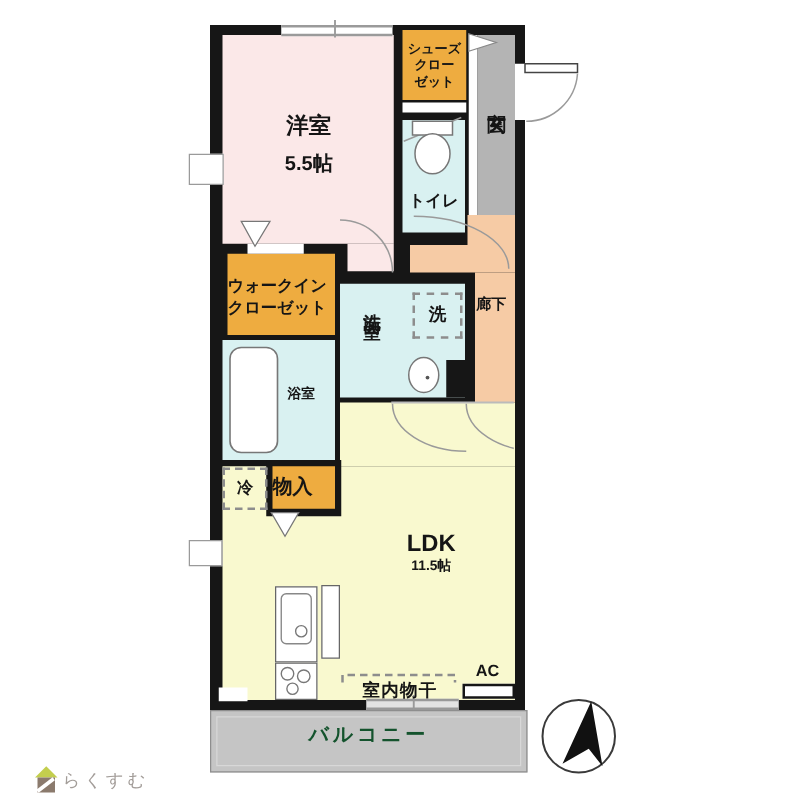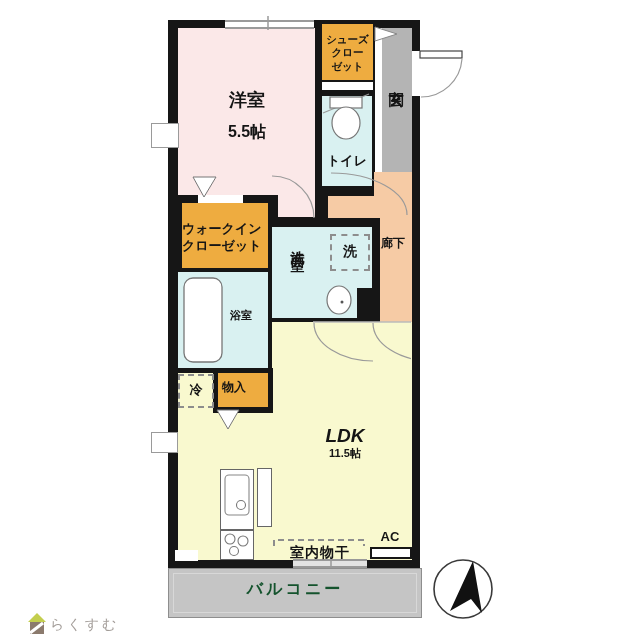--- a/index.html
+++ b/index.html
@@ -136,24 +136,24 @@
 </div>
 
 <div class="t vert" style="left:290px;top:240px;font-size:14px;letter-spacing:3px;">洗面室</div>
 
 <div class="t" style="left:330px;top:243px;width:40px;font-size:14px;">洗</div>
 
 <div class="t" style="left:216px;top:309px;width:50px;font-size:11px;">浴室</div>
 
 <div class="t" style="left:178px;top:383px;width:36px;font-size:13px;">冷</div>
 
-<div class="t" style="left:218px;top:381px;width:32px;font-size:12px;">物入</div>
+<div class="t" style="left:218px;top:381px;width:32px;font-size:16px;">物入</div>
 
 <div class="t col" style="left:285px;top:419px;width:120px;height:46px;">
-  <span style="font-size:19px;font-style:italic;">LDK</span>
+  <span style="font-size:19px;">LDK</span>
   <span style="font-size:11px;">11.5帖</span>
 </div>
 
 <div class="t" style="left:275px;top:544px;width:90px;font-size:14px;letter-spacing:1px;">室内物干</div>
 
 <div class="t" style="left:374px;top:530px;width:32px;font-size:13px;">AC</div>
 
 <div class="t" style="left:168px;top:580px;width:254px;font-size:16px;color:#14532d;letter-spacing:3px;">バルコニー</div>
 
 <div class="t" style="left:50px;top:616px;font-size:14px;font-weight:normal;color:#a39d99;letter-spacing:3px;text-align:left;">らくすむ</div>

